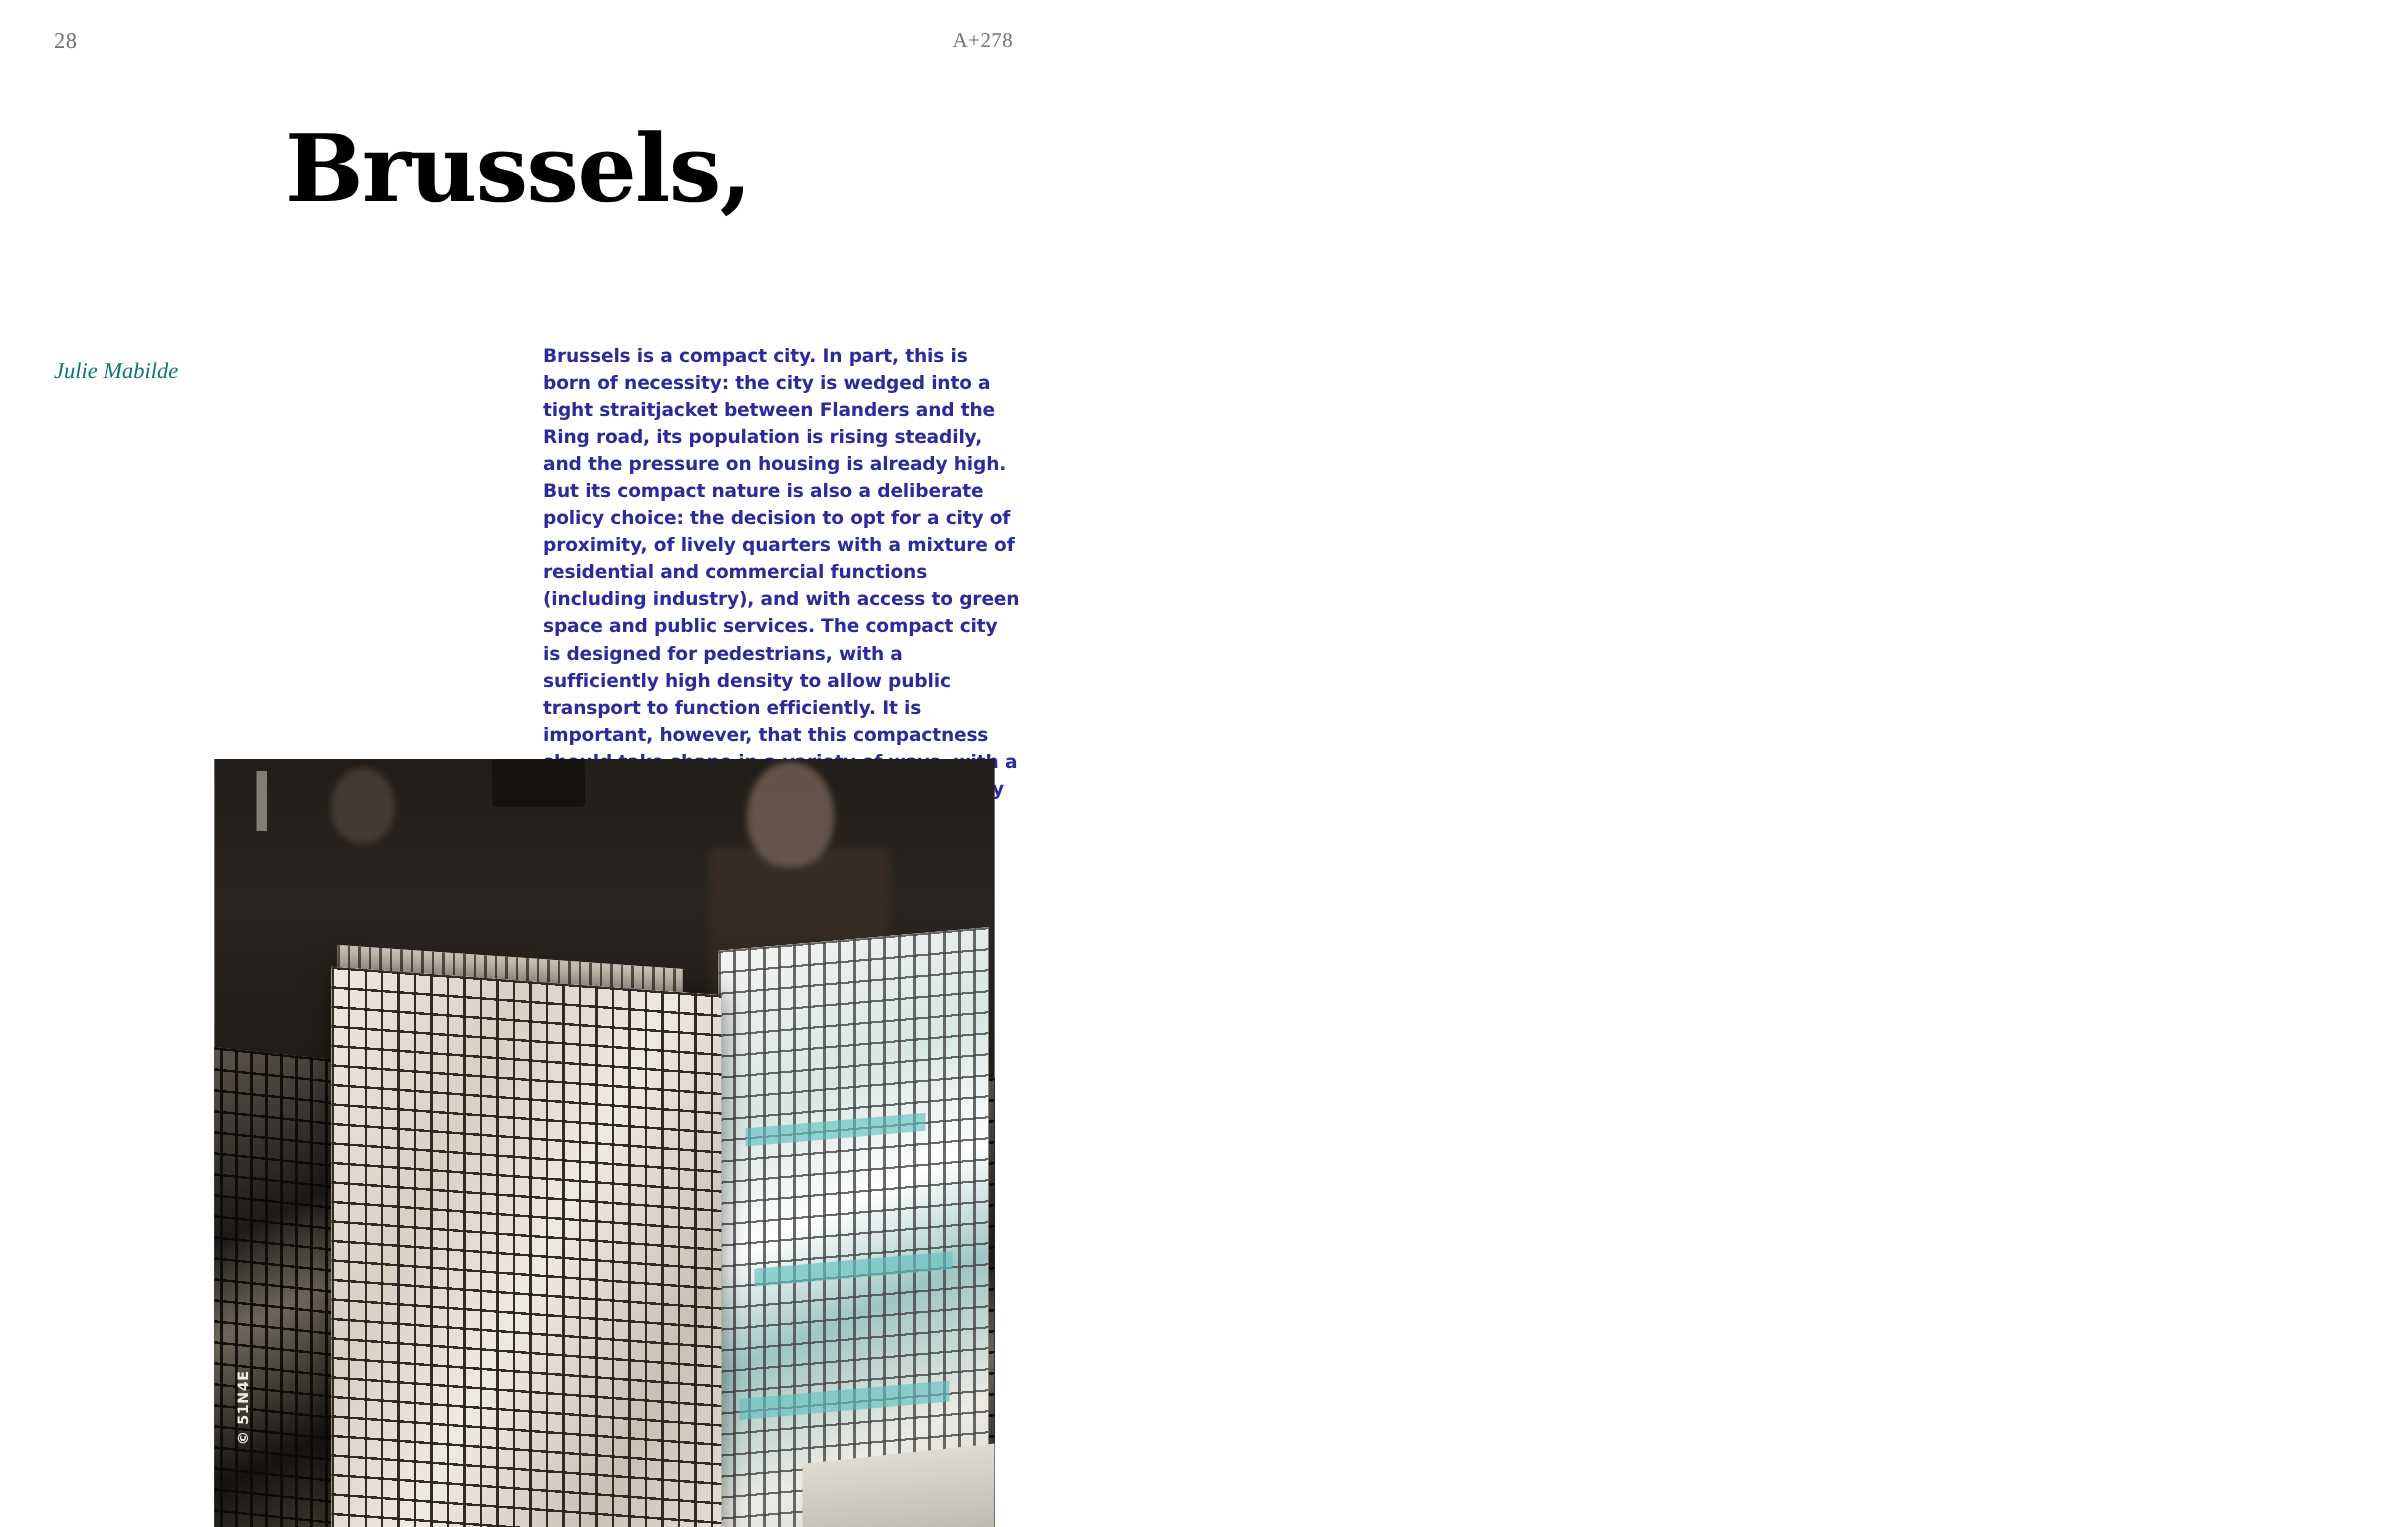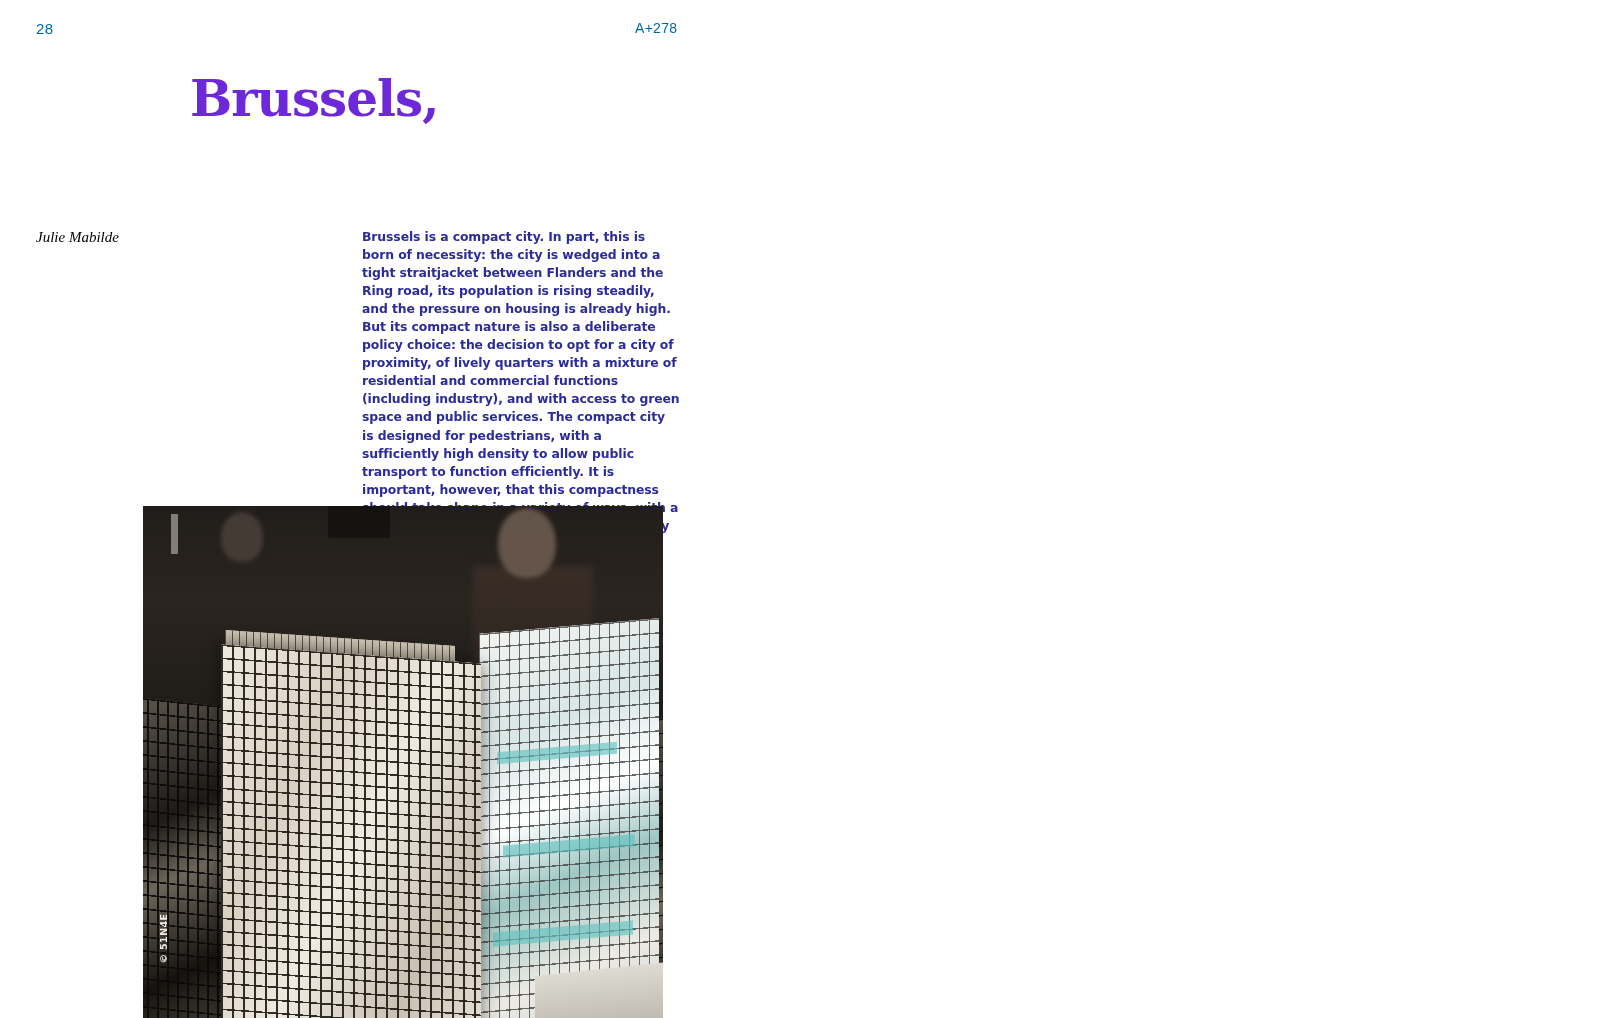--- a/index.html
+++ b/index.html
@@ -10,40 +10,40 @@
     position:relative;
   }
   .spread{position:absolute;inset:0;display:flex;}
   .page{position:relative;height:1018px;}
   .page-left{width:855px;}
   .page-right{width:745px;}
 
   
   .folio{
     position:absolute;font-size:15px;letter-spacing:.3px;
-    color:#0369a1;font-family:Liberation Sans, sans-serif;
+    color:#737373;font-family:Liberation Serif, serif;
   }
   .folio-28{left:36px;top:20px;}
   .folio-issue-l{left:635px;top:20px;font-size:14px;}
 
   
   .display-title{
     position:absolute;left:190px;top:42px;width:640px;
     font-family:"DejaVu Serif","Liberation Serif",serif;
     font-weight:bold;
-    font-size:50px;line-height:.92;
+    font-size:62px;line-height:.92;
     letter-spacing:-1px;
-    color:#6d28d9;
+    color:#000000;
   }
   .display-title .l2{display:block;margin-left:-55px;}
 
   
   .byline{
-    position:absolute;left:36px;top:229px;
-    font-style:italic;font-size:15px;color:#000000;
+    position:absolute;left:36px;top:240px;
+    font-style:italic;font-size:15px;color:#0f766e;
     font-family:"Liberation Serif",serif;
   }
 
   
   .standfirst{
     position:absolute;left:362px;top:228px;width:318px;
     font-family:"DejaVu Sans","Liberation Sans",sans-serif;
     font-weight:bold;
     font-size:12.4px;line-height:1.455;
     color:#2b2b9c;

